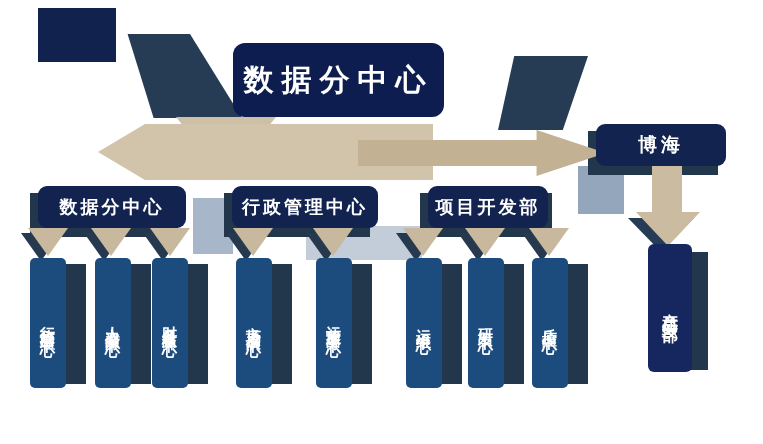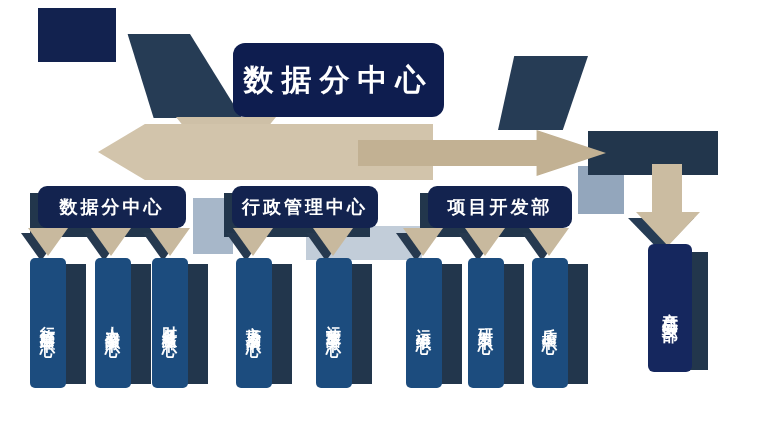--- a/index.html
+++ b/index.html
@@ -68,28 +68,31 @@
   <div class="arrow tri-down" style="left:233px;top:228px;width:40px;height:28px;background:#c8b99e;"></div>
   <div class="arrow tri-down" style="left:313px;top:228px;width:40px;height:28px;background:#c8b99e;"></div>
   <div class="arrow tri-down" style="left:403px;top:228px;width:40px;height:28px;background:#c8b99e;"></div>
   <div class="arrow tri-down" style="left:465px;top:228px;width:40px;height:28px;background:#c8b99e;"></div>
   <div class="arrow tri-down" style="left:529px;top:228px;width:40px;height:28px;background:#c8b99e;"></div>
 
   <div class="node root-box" style="left:233px;top:43px;width:211px;height:74px;">
     <span>数据分中心</span>
   </div>
 
+  <div class="node bohai-box" style="left:596px;top:124px;width:130px;height:42px;">
+    <span>博海</span>
+  </div>
 
   <div class="node dept-box" style="left:38px;top:186px;width:148px;height:42px;">
     <span>数据分中心</span>
   </div>
   <div class="node dept-box" style="left:232px;top:186px;width:146px;height:42px;">
     <span>行政管理中心</span>
   </div>
-  <div class="node dept-box" style="left:428px;top:186px;width:144px;height:42px;">
+  <div class="node dept-box" style="left:428px;top:186px;width:120px;height:42px;">
     <span>项目开发部</span>
   </div>
 
   <div class="node vbox" style="left:30px;top:258px;width:36px;height:130px;">
     <span>行政管理中心</span>
   </div>
   <div class="node vbox" style="left:95px;top:258px;width:36px;height:130px;">
     <span>人力资源中心</span>
   </div>
   <div class="node vbox" style="left:152px;top:258px;width:36px;height:130px;">

